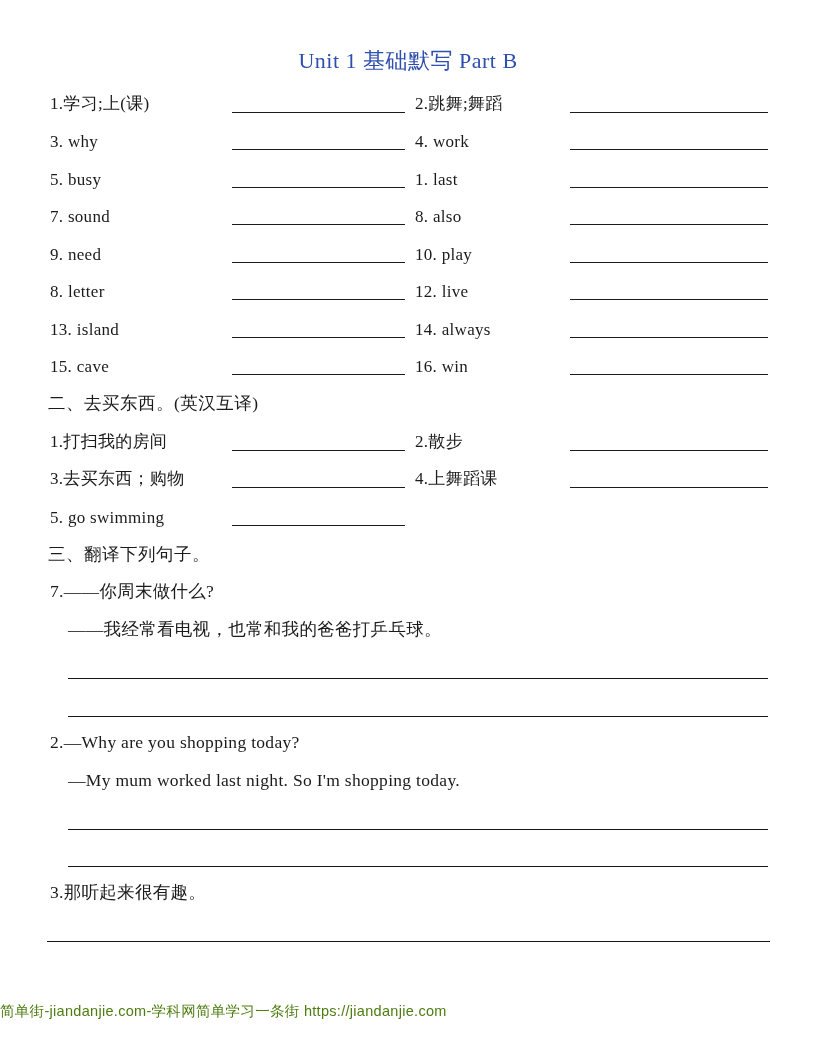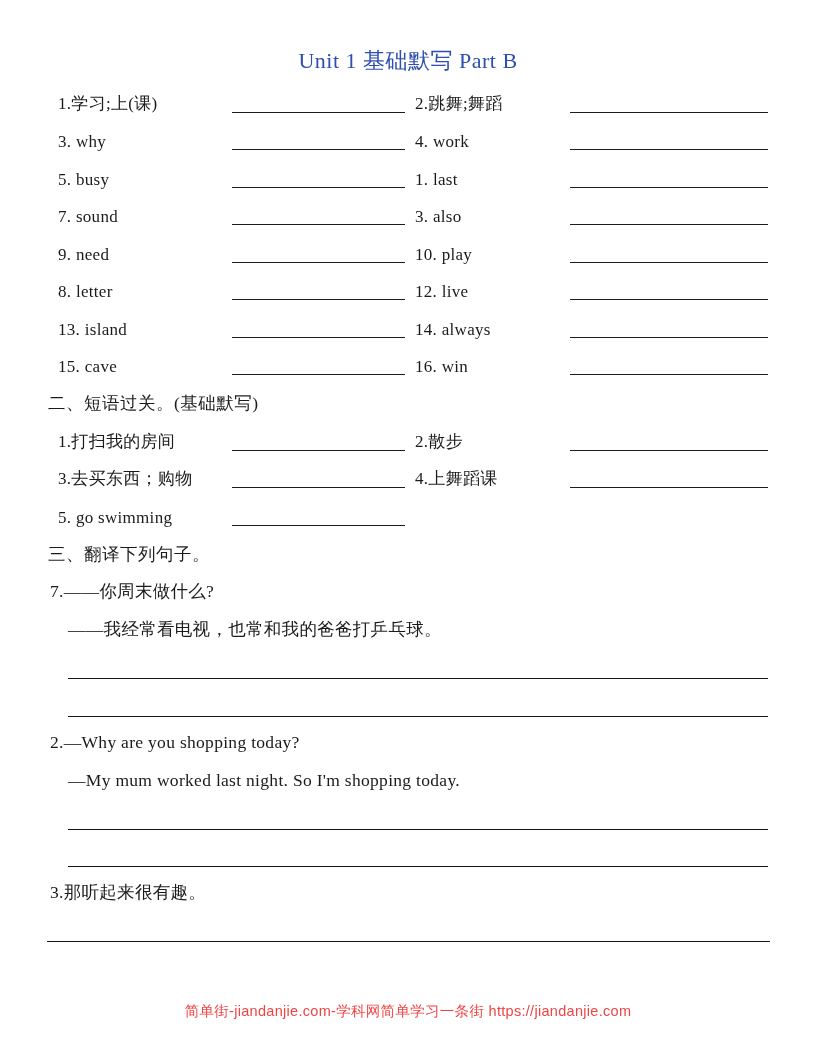--- a/index.html
+++ b/index.html
@@ -31,21 +31,21 @@
     font-size:17.5px;
     letter-spacing:0.5px;
     white-space:nowrap;
   }
   
   .pair-row { position:relative; height:37.5px; }
   .pair-row .label {
     position:absolute; bottom:5px;
     font-size:17px; white-space:nowrap; letter-spacing:0.3px;
   }
-  .pair-row .label.c1 { left:10px; }
+  .pair-row .label.c1 { left:2px; }
   .pair-row .label.c2 { left:367px; }
   .pair-row .blank {
     position:absolute; bottom:7px; height:0;
     border-bottom:1.6px solid #1c1c1c;
   }
   .pair-row .blank.c1 { left:184px; width:173px; }
   .pair-row .blank.c2 { left:522px; width:198px; }
   
   .s3-row { position:relative; height:37.6px; }
   .s3-text {
@@ -54,24 +54,24 @@
   }
   .s3-text.indent { left:20px; }
   .s3-line {
     position:absolute; left:20px; right:0; bottom:4px; height:0;
     border-bottom:1.6px solid #161616;
   }
   .s3-line.wide { left:-1px; right:-2px; border-bottom-width:1.9px; }
   
   .footer {
     position:absolute; left:0; right:0; top:1002px;
-    text-align:center;
+    text-align:left;
     font-family:"Liberation Sans","DejaVu Sans",sans-serif;
     font-size:14.5px;
-    color:#ef4444;
+    color:#4d7c0f;
     letter-spacing:0.3px;
   }
 </style>
 </head>
 <body>
 
 <div class="page">
 
   <div class="title" style="color: rgb(46, 79, 174);">Unit 1 基础默写 Part B</div>
 
@@ -90,21 +90,21 @@
       </div>
       <div class="pair-row">
         <span class="label c1">5. busy</span>
         <div class="blank c1"></div>
         <span class="label c2">1. last</span>
         <div class="blank c2"></div>
       </div>
       <div class="pair-row">
         <span class="label c1">7. sound</span>
         <div class="blank c1"></div>
-        <span class="label c2">3. also</span>
+        <span class="label c2">8. also</span>
         <div class="blank c2"></div>
       </div>
       <div class="pair-row">
         <span class="label c1">9. need</span>
         <div class="blank c1"></div>
         <span class="label c2">10. play</span>
         <div class="blank c2"></div>
       </div>
       <div class="pair-row">
         <span class="label c1">8. letter</span>
@@ -119,21 +119,21 @@
         <div class="blank c2"></div>
       </div>
       <div class="pair-row">
         <span class="label c1">15. cave</span>
         <div class="blank c1"></div>
         <span class="label c2">16. win</span>
         <div class="blank c2"></div>
       </div>
     </div>
 
-  <div class="sec-heading">二、短语过关。(基础默写)</div>
+  <div class="sec-heading">二、去买东西。(英汉互译)</div>
   <div id="phrases-rows">
       <div class="pair-row">
         <span class="label c1">1.打扫我的房间</span>
         <div class="blank c1"></div>
         <span class="label c2">2.散步</span>
         <div class="blank c2"></div>
       </div>
       <div class="pair-row">
         <span class="label c1">3.去买东西；购物</span>
         <div class="blank c1"></div>

